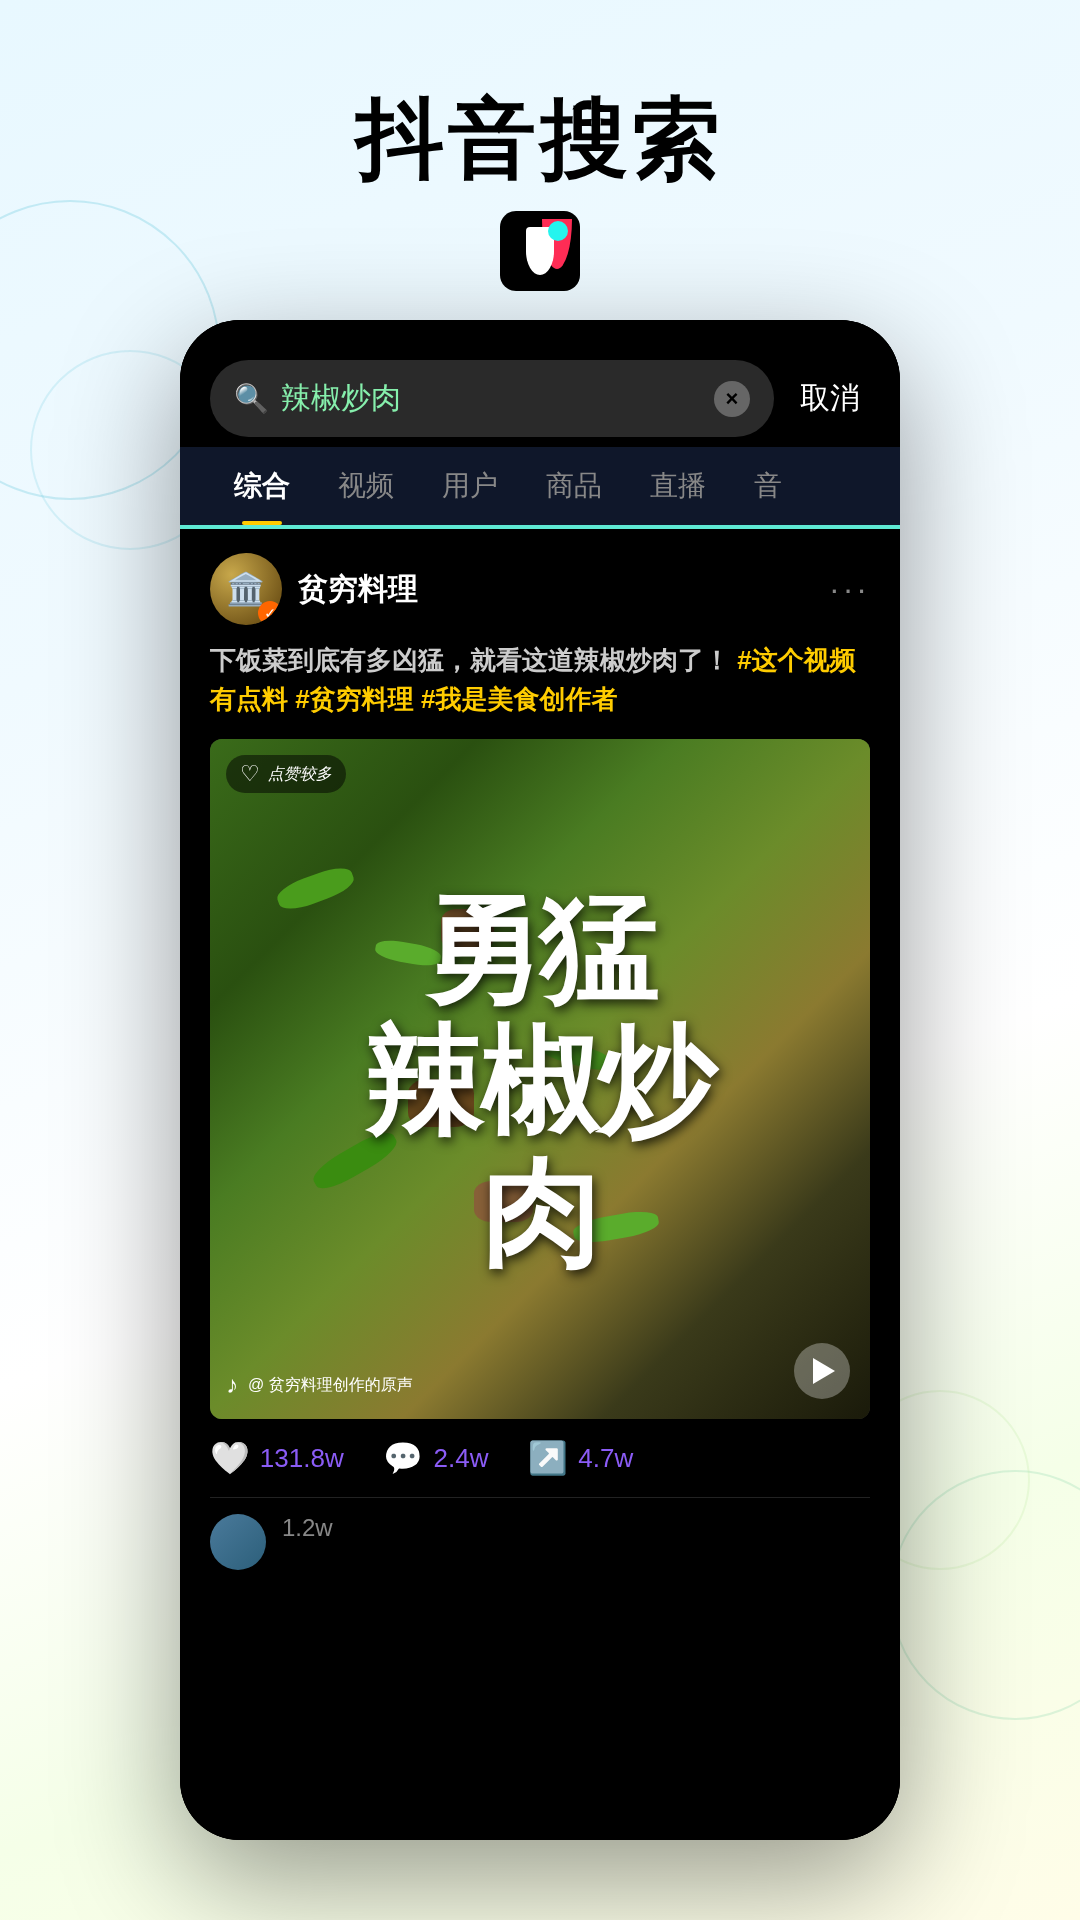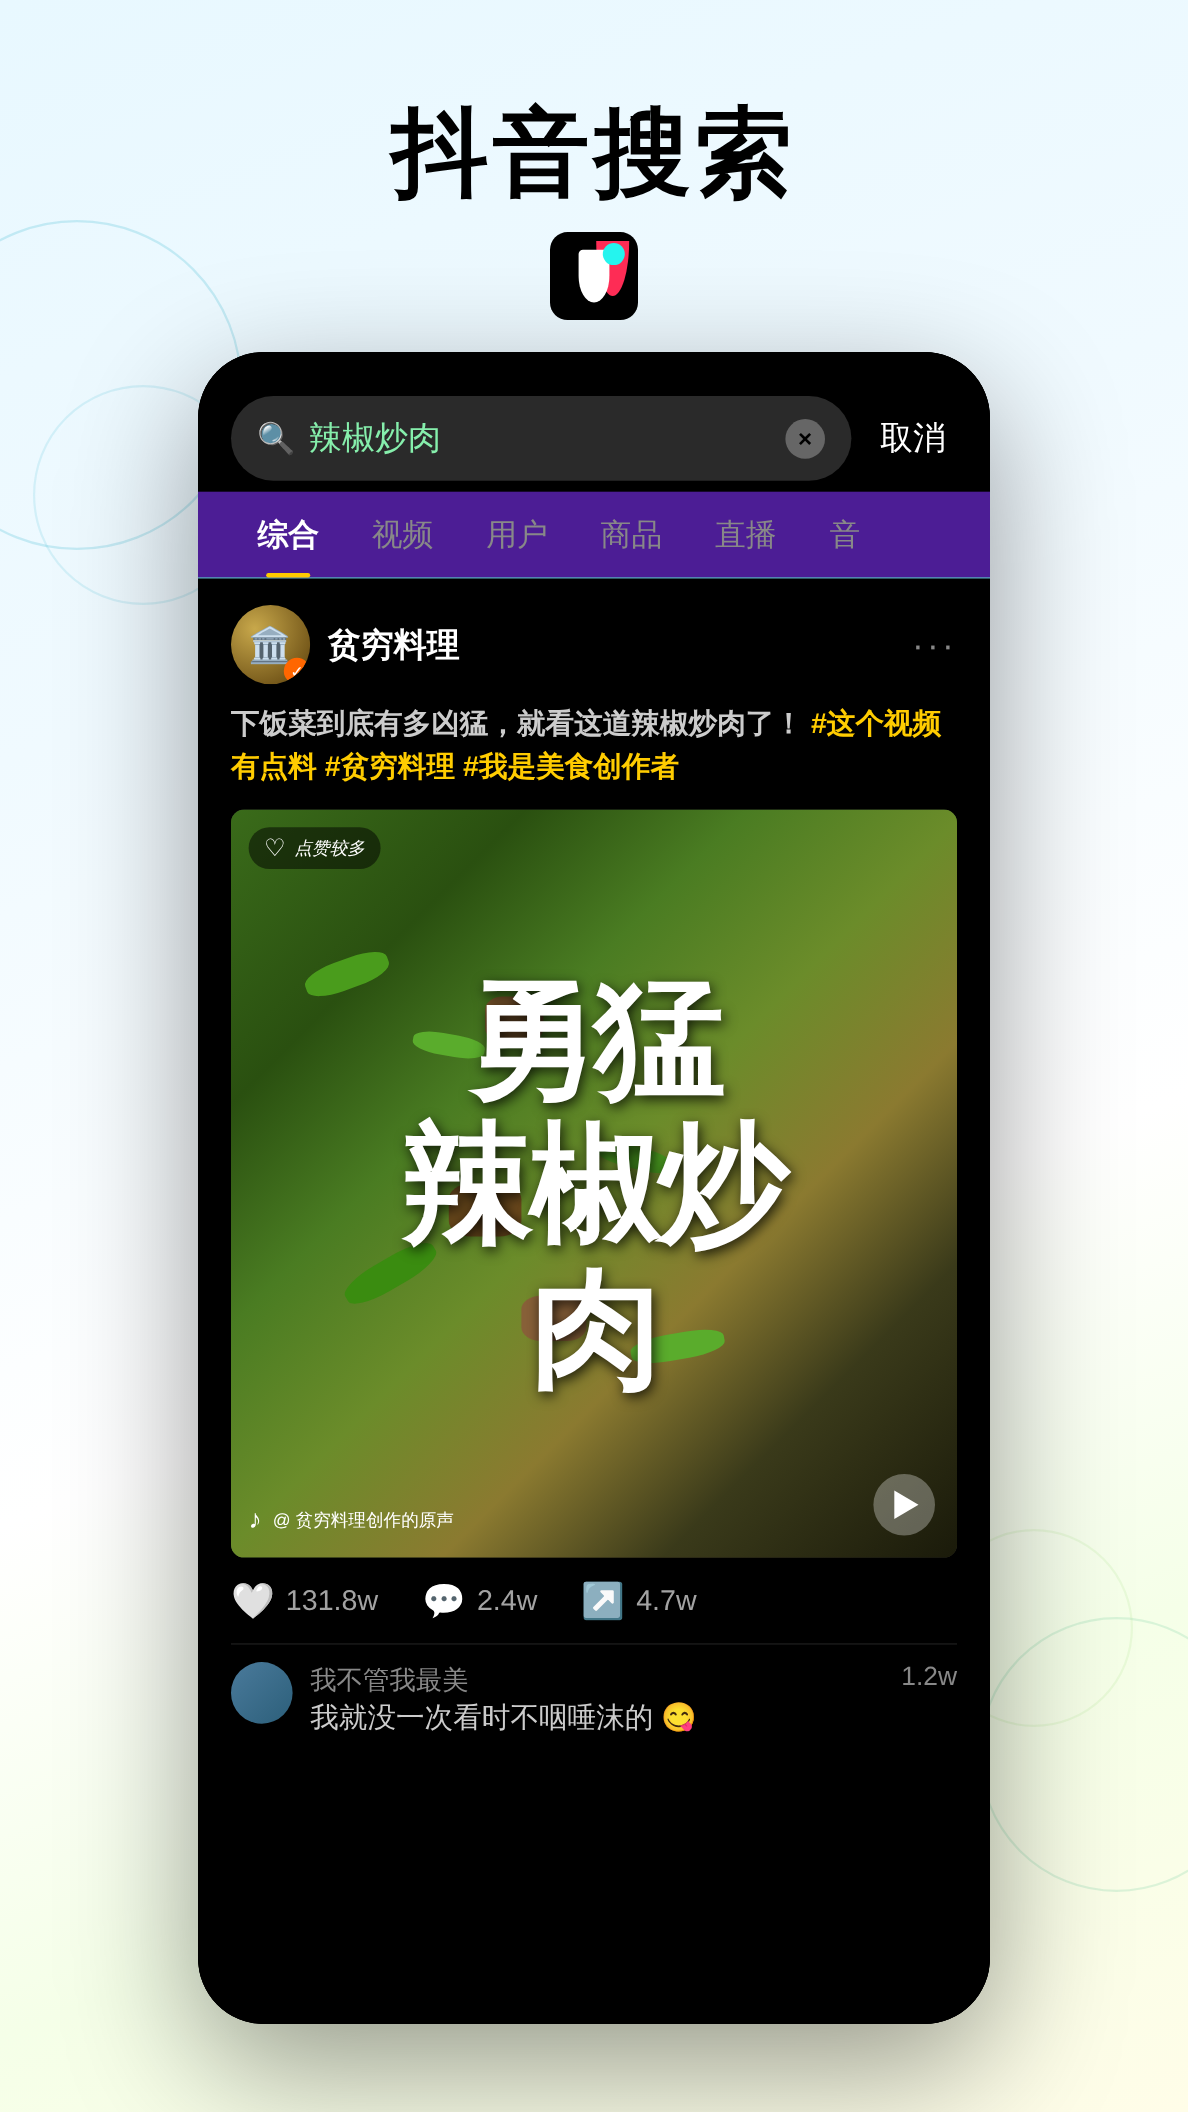--- a/index.html
+++ b/index.html
@@ -200,22 +200,22 @@
       color: #fff;
       font-size: 30px;
       white-space: nowrap;
       padding: 0 10px;
     }
 
     
     .tab-bar {
       display: flex;
       padding: 0 30px;
-      border-bottom: 1px solid #5eead4;
-      background: #4c1d95;
+      border-bottom: 4px solid #5eead4;
+      background: #0f172a;
       margin-top: 10px;
     }
 
     .tab-item {
       padding: 20px 24px;
       color: #888;
       font-size: 28px;
       position: relative;
       white-space: nowrap;
     }
@@ -430,21 +430,21 @@
       display: flex;
       align-items: center;
       gap: 10px;
     }
 
     .engage-icon {
       font-size: 32px;
     }
 
     .engage-count {
-      color: #a3a3a3;
+      color: #8b5cf6;
       font-size: 26px;
     }
 
     
     .comments-section {
       padding-top: 16px;
     }
 
     .comment-item {
       display: flex;
@@ -588,24 +588,20 @@
           </div>
           <div class="engage-item">
             <span class="engage-icon">↗️</span>
             <span class="engage-count">4.7w</span>
           </div>
         </div>
 
         <div class="comments-section">
           <div class="comment-item">
             <div class="comment-avatar"></div>
-            <div class="comment-text-area">
-              <div class="comment-user">我不管我最美</div>
-              <div class="comment-text">我就没一次看时不咽唾沫的 😋</div>
-            </div>
             <div class="comment-count">1.2w</div>
           </div>
         </div>
 
       </div>
     </div>
   </div>
 </div>
 
 </body></html>

